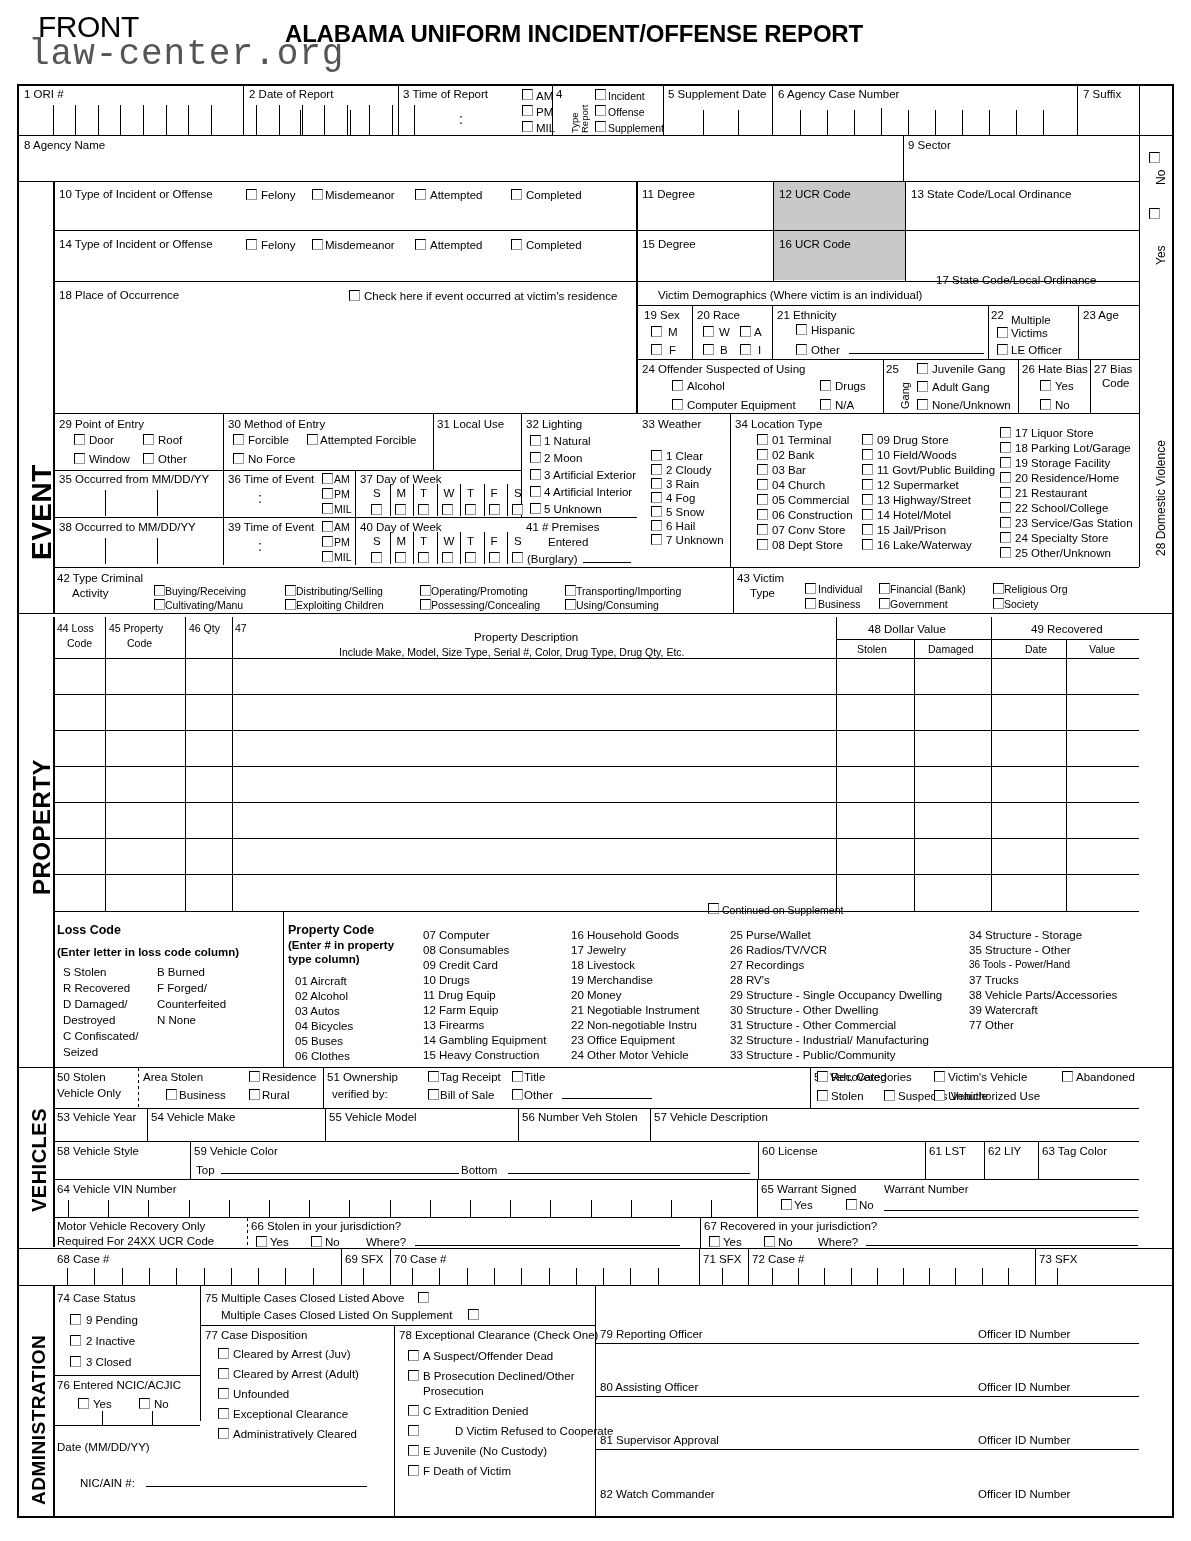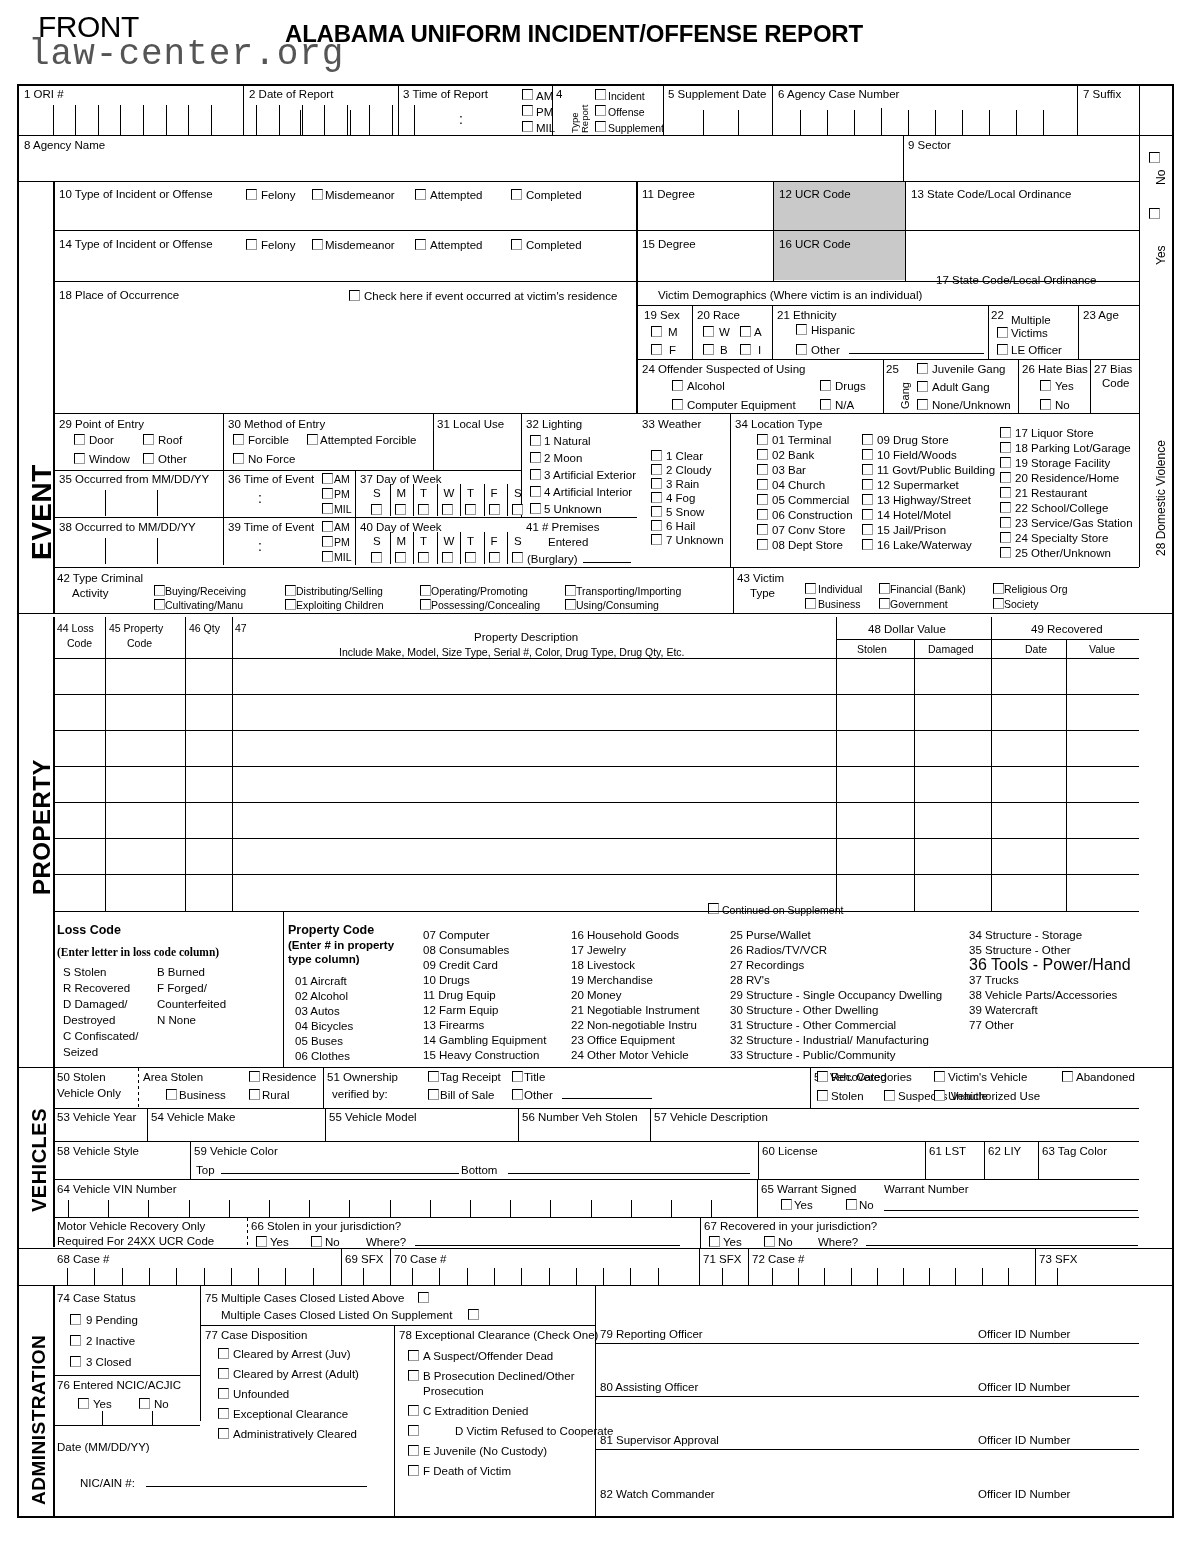--- a/index.html
+++ b/index.html
@@ -523,21 +523,21 @@
       <div style="position: absolute; left: 54px; top: 766px; width: 1085px; height: 36px;"></div>
       <div style="position: absolute; left: 54px; top: 802px; width: 1085px; height: 36px;"></div>
       <div style="position: absolute; left: 54px; top: 838px; width: 1085px; height: 36px;"></div>
       <div style="position: absolute; left: 54px; top: 874px; width: 1085px; height: 36px;"></div>
     </div>
   <div class="cb" style="left:708px; top:903px;"></div>
   <div class="lbl small" style="left:722px; top:904px;">Continued on Supplement</div>
   <div class="hline thick" style="left:54px; top:911px; width:1085px;"></div>
 
   <div class="lbl" style="left:57px; top:924px; font-weight:bold; font-size:12.5px;">Loss Code</div>
-  <div class="lbl" style="left:57px; top:946px; font-weight:bold; font-size:11.5px;font-family:Liberation Serif, serif;">(Enter letter in loss code column)</div>
+  <div class="lbl" style="left:57px; top:946px; font-weight:bold; font-size:11.5px;">(Enter letter in loss code column)</div>
   <div id="loss-col1">
       <div class="lbl" style="font-size: 11.5px; left: 63px; top: 966px;">S  Stolen</div>
       <div class="lbl" style="font-size: 11.5px; left: 63px; top: 982px;">R  Recovered</div>
       <div class="lbl" style="font-size: 11.5px; left: 63px; top: 998px;">D  Damaged/</div>
       <div class="lbl" style="font-size: 11.5px; left: 63px; top: 1014px;">     Destroyed</div>
       <div class="lbl" style="font-size: 11.5px; left: 63px; top: 1030px;">C  Confiscated/</div>
       <div class="lbl" style="font-size: 11.5px; left: 63px; top: 1046px;">     Seized</div>
     </div>
   <div id="loss-col2">
       <div class="lbl" style="font-size: 11.5px; left: 157px; top: 966px;">B  Burned</div>
@@ -587,21 +587,21 @@
       <div class="lbl" style="font-size: 11.5px; left: 730px; top: 974px;">28  RV's</div>
       <div class="lbl" style="font-size: 11.5px; left: 730px; top: 989px;">29  Structure - Single Occupancy Dwelling</div>
       <div class="lbl" style="font-size: 11.5px; left: 730px; top: 1004px;">30  Structure - Other Dwelling</div>
       <div class="lbl" style="font-size: 11.5px; left: 730px; top: 1019px;">31  Structure - Other Commercial</div>
       <div class="lbl" style="font-size: 11.5px; left: 730px; top: 1034px;">32  Structure - Industrial/ Manufacturing</div>
       <div class="lbl" style="font-size: 11.5px; left: 730px; top: 1049px;">33  Structure - Public/Community</div>
     </div>
   <div id="pc-col5">
       <div class="lbl" style="font-size: 11.5px; left: 969px; top: 929px;">34  Structure - Storage</div>
       <div class="lbl" style="font-size: 11.5px; left: 969px; top: 944px;">35  Structure - Other</div>
-      <div class="lbl" style="font-size: 16px; left: 969px; top: 959px;">36  Tools - Power/Hand</div>
+      <div class="lbl" style="font-size: 10px; left: 969px; top: 959px;">36  Tools - Power/Hand</div>
       <div class="lbl" style="font-size: 11.5px; left: 969px; top: 974px;">37  Trucks</div>
       <div class="lbl" style="font-size: 11.5px; left: 969px; top: 989px;">38  Vehicle Parts/Accessories</div>
       <div class="lbl" style="font-size: 11.5px; left: 969px; top: 1004px;">39  Watercraft</div>
       <div class="lbl" style="font-size: 11.5px; left: 969px; top: 1019px;">77  Other</div>
     </div>
   <div class="hline thick" style="left:18px; top:1067px; width:1155px;"></div>
 
   <div class="vline thick" style="left:53px; top:1067px; width:2px; height:180px;"></div>
   <div class="vtab" style="left:28px; top:1212px; font-size:20px;">VEHICLES</div>
 

